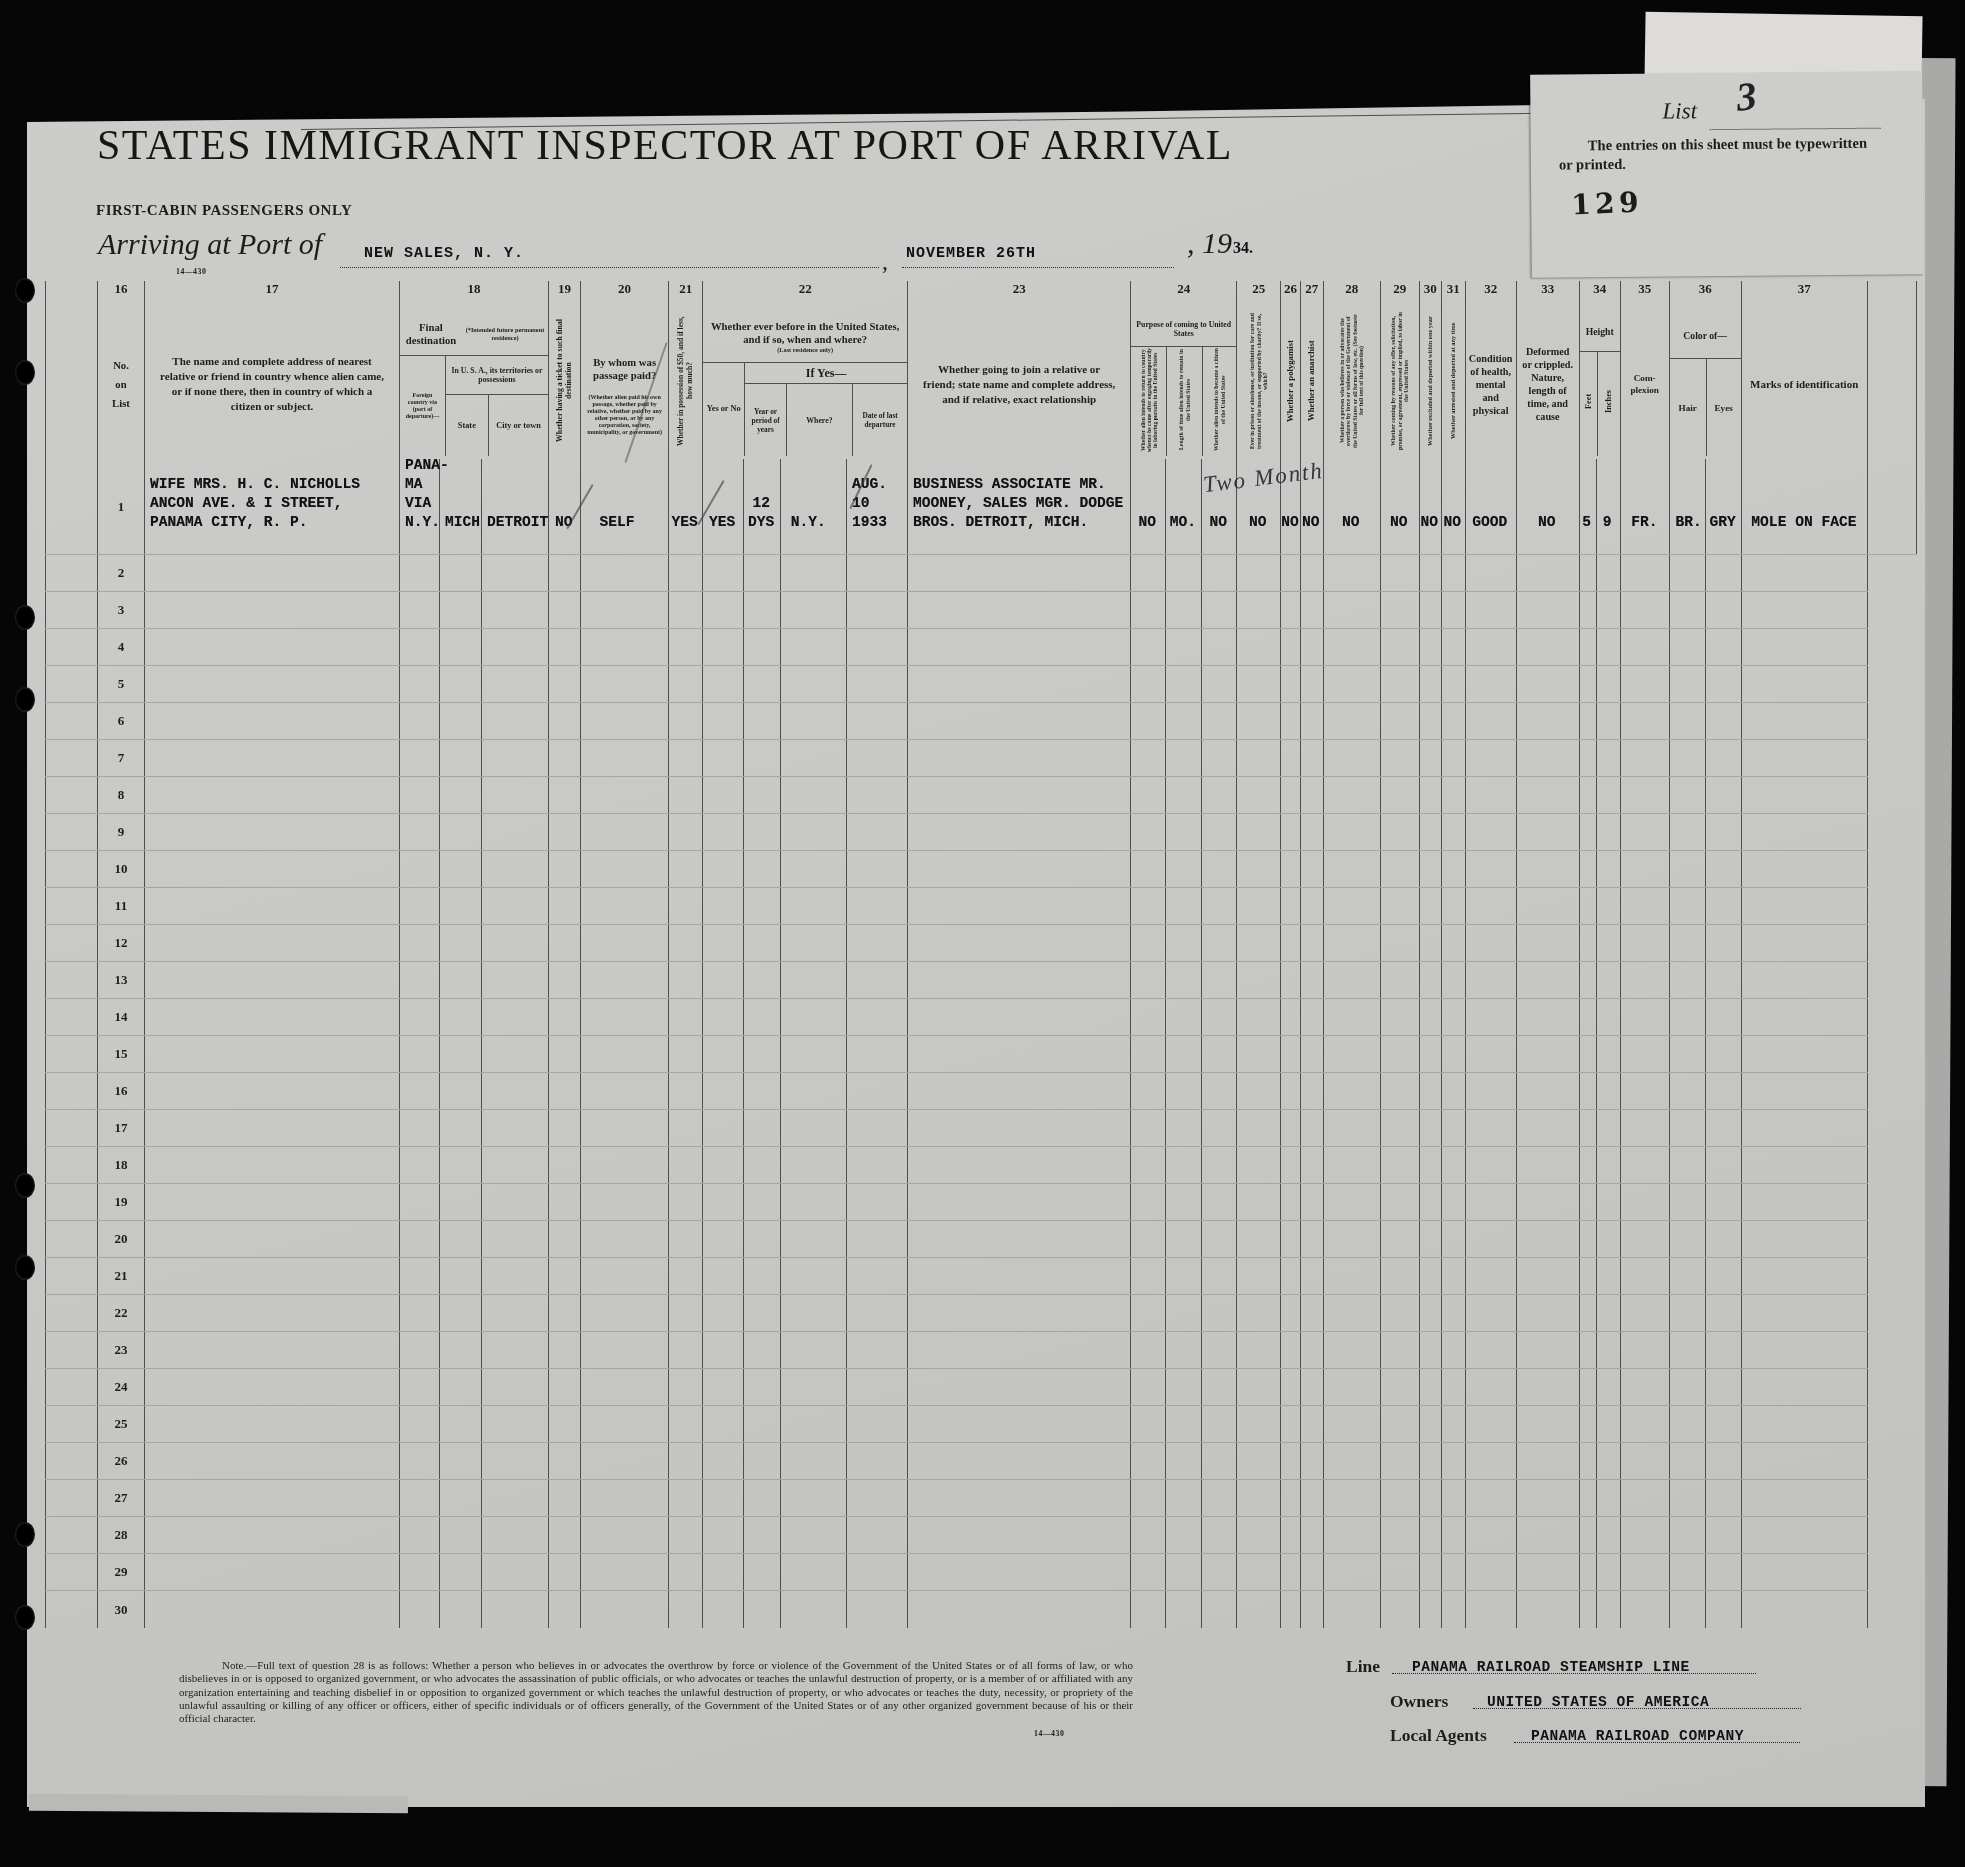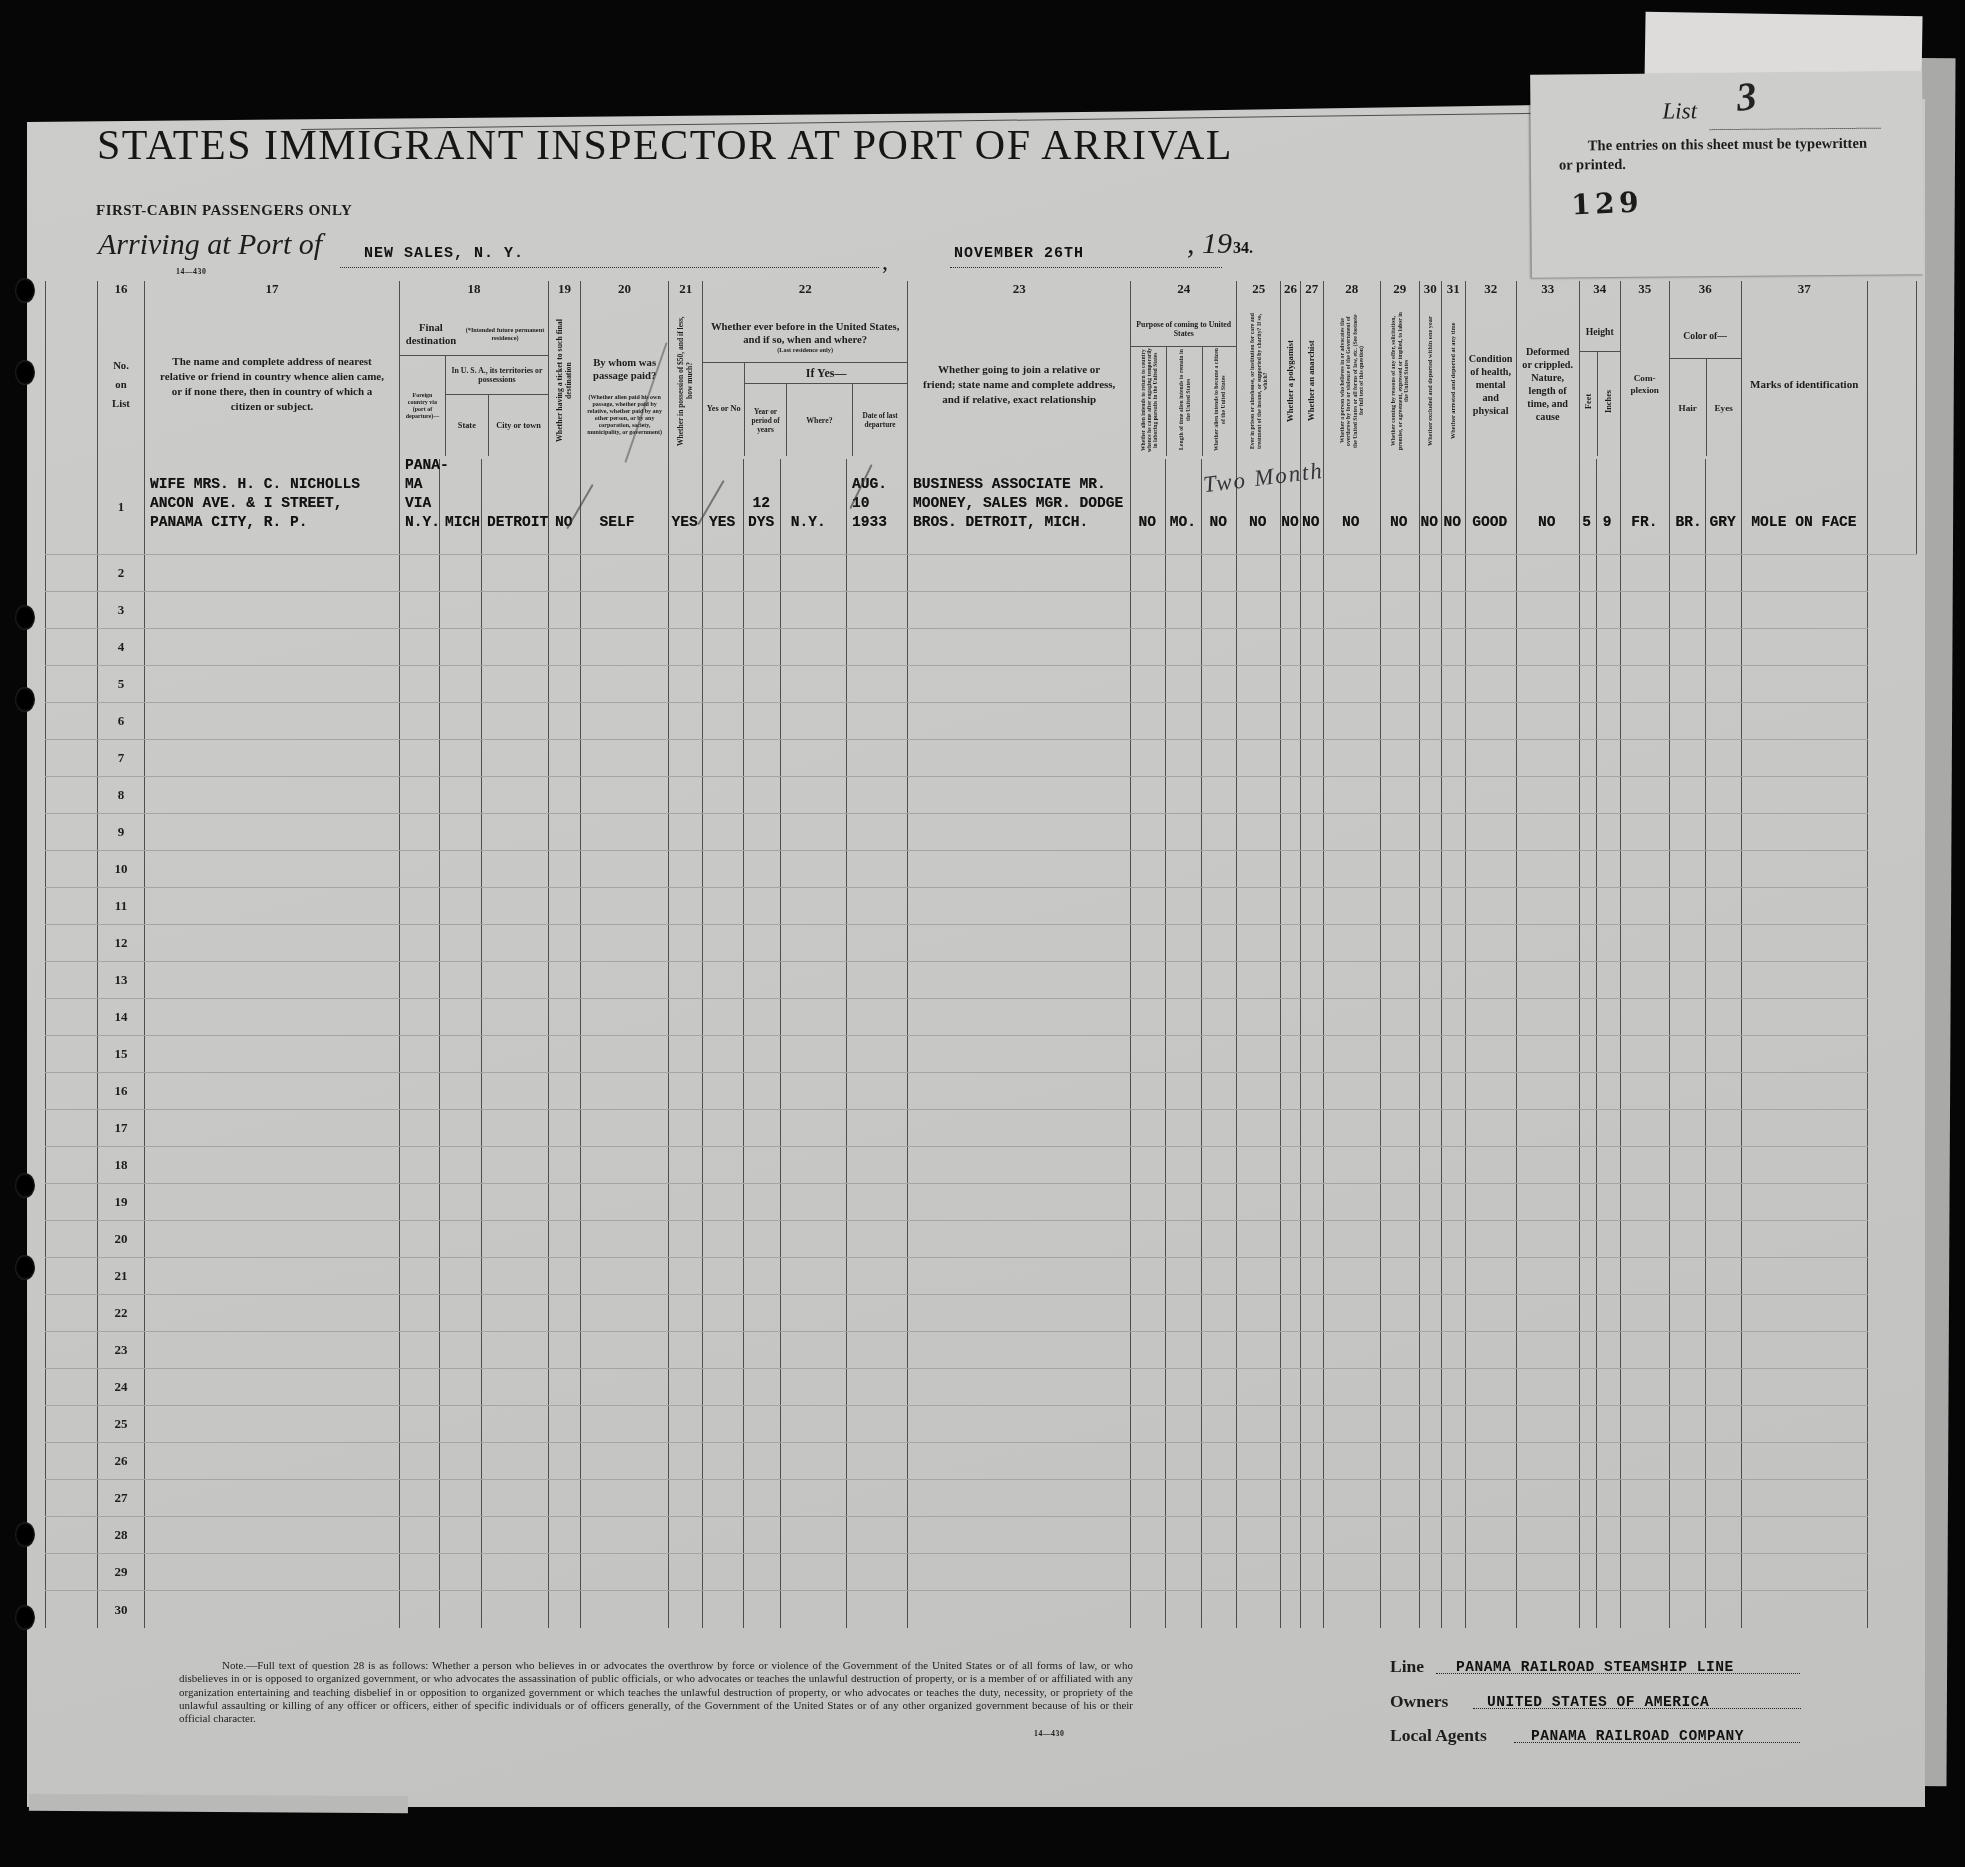--- a/index.html
+++ b/index.html
@@ -23,21 +23,21 @@
   #edge-line{left:301px;top:129px;width:1238px;height:1px;background:#22221f;opacity:.75;transform:rotate(-.75deg);transform-origin:left center;}
   #bottom-sliver{left:29px;top:1795px;width:379px;height:16.5px;background:#b9b9b7;transform:rotate(.35deg);}
   .hole{width:20.4px;height:25px;border-radius:50%;background:radial-gradient(#000 55%,#2a2a28 75%,#555 100%);left:14.6px;}
   
   #title{left:97px;top:121px;font-size:42px;letter-spacing:1.5px;white-space:nowrap;color:#161614;}
   #subtitle{left:96px;top:182px;font-size:13px;font-weight:700;white-space:nowrap;}
   #first-cabin{left:96px;top:202px;font-size:15px;font-weight:700;letter-spacing:0.5px;}
   #arrive-label{left:98px;top:227px;font-size:30px;font-style:italic;white-space:nowrap;}
   .fill{border-bottom:1.9px dotted #2d2d2b;position:absolute;}
   #fill-port{left:340px;top:234px;width:539px;height:33px;}
-  #fill-date{left:950px;top:234px;width:272px;height:33px;}
+  #fill-date{left:902px;top:234px;width:272px;height:33px;}
   .typedline{position:absolute;bottom:4.9px;left:24px;font-family:"Liberation Mono",monospace;
              font-weight:700;font-size:15px;letter-spacing:1px;color:var(--typed);white-space:nowrap;}
   #comma1{left:882px;top:248px;font-size:24px;}
   #year-label{left:1187px;top:226px;font-size:30px;font-style:italic;}
   #year-value{left:1233px;top:239px;font-family:Liberation Serif, serif;font-weight:700;font-size:16px;color:var(--typed);}
   .tinyform{font-size:7.8px;font-weight:700;letter-spacing:0.5px;}
   #form-top{left:176px;top:267px;}
   
   #list-label{left:132px;top:25px;font-size:23px;font-style:italic;}
   #list-line{left:179px;top:28px;width:171px;height:28px;border-bottom:1.9px dotted #222;}
@@ -1489,21 +1489,21 @@
 
   <div class="abs hand" id="hand-length">Two Month</div>
   <div class="abs slash" style="left:579px;top:481px;height:51px;transform:rotate(30deg)"></div>
   <div class="abs slash" style="left:710px;top:477px;height:51px;transform:rotate(30deg)"></div>
   <div class="abs slash" style="left:860px;top:462px;height:49px;transform:rotate(26deg)"></div>
   <div class="abs slash" style="left:645px;top:339px;height:127px;transform:rotate(19deg);opacity:.45"></div>
 
   <div class="abs" id="note">Note.—Full text of question 28 is as follows: Whether a person who believes in or advocates the overthrow by force or violence of the Government of the United States or of all forms of law, or who disbelieves in or is opposed to organized government, or who advocates the assassination of public officials, or who advocates or teaches the unlawful destruction of property, or is a member of or affiliated with any organization entertaining and teaching disbelief in or opposition to organized government or which teaches the unlawful destruction of property, or who advocates or teaches the duty, necessity, or propriety of the unlawful assaulting or killing of any officer or officers, either of specific individuals or of officers generally, of the Government of the United States or of any other organized government because of his or their official character.</div>
   <div class="abs tinyform" id="form-bot">14—430</div>
 
-  <div class="fline" style="left:1390px;top:1644px;width:413px">
+  <div class="fline" style="left:1346px;top:1644px;width:413px">
     <div class="flabel">Line</div>
     <div class="fdots" style="left:46px;width:364px"></div>
     <div class="fval" style="left:66px">PANAMA RAILROAD STEAMSHIP LINE</div>
   </div>
   <div class="fline" style="left:1390px;top:1679px;width:413px">
     <div class="flabel">Owners</div>
     <div class="fdots" style="left:83px;width:328px"></div>
     <div class="fval" style="left:97px">UNITED STATES OF AMERICA</div>
   </div>
   <div class="fline" style="left:1390px;top:1713px;width:413px">

